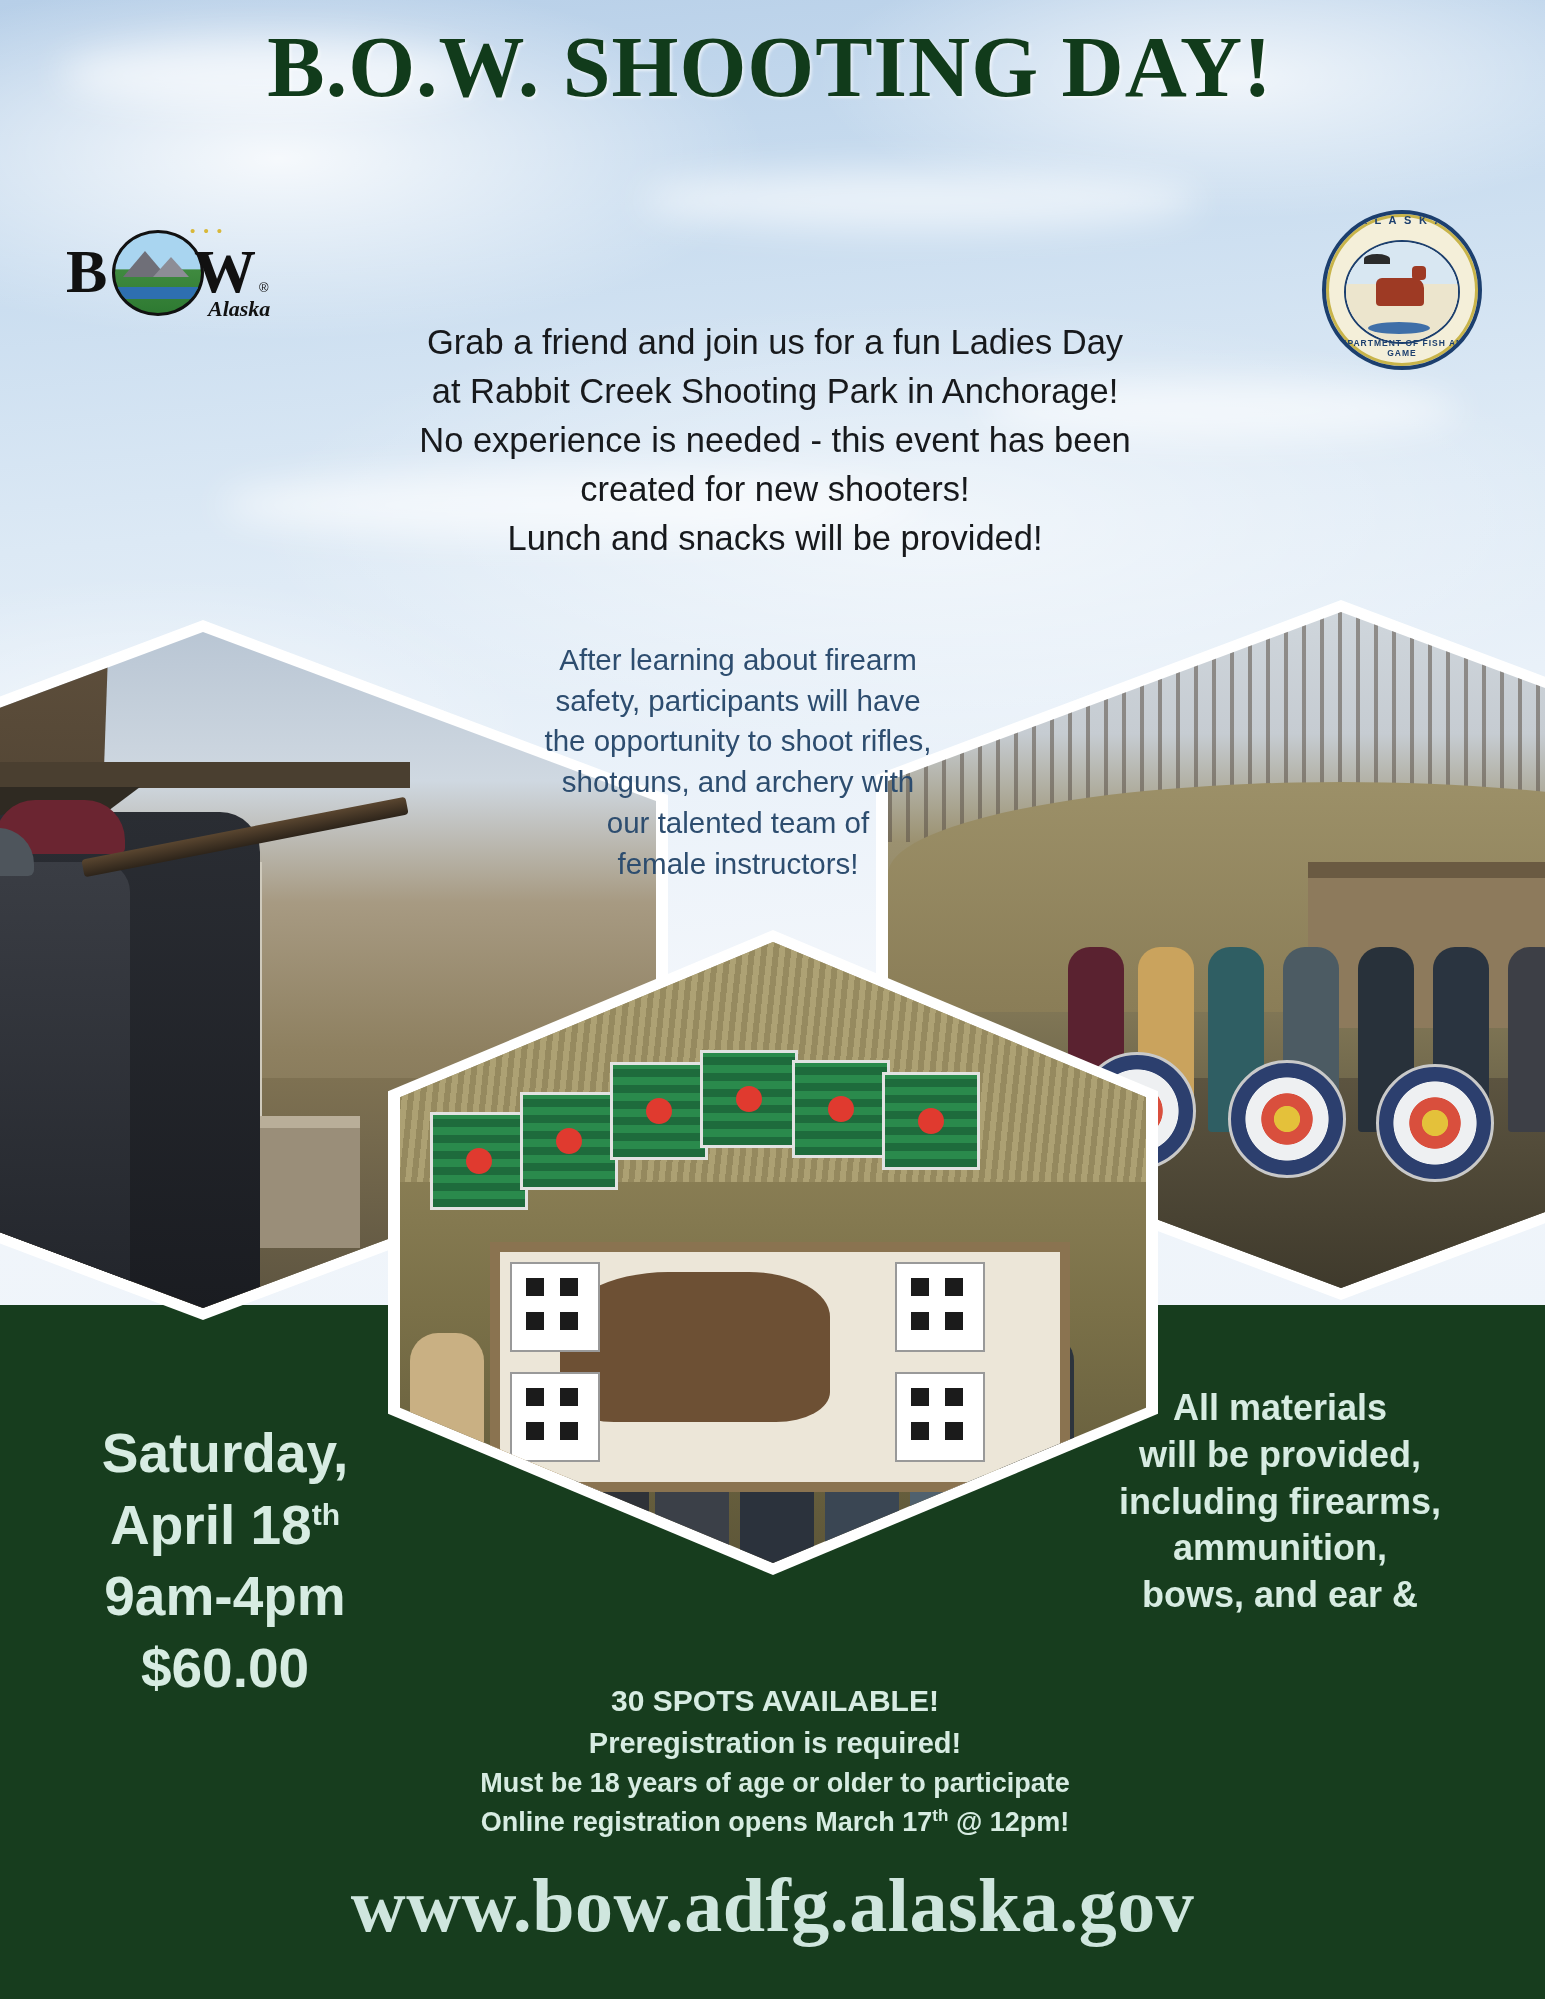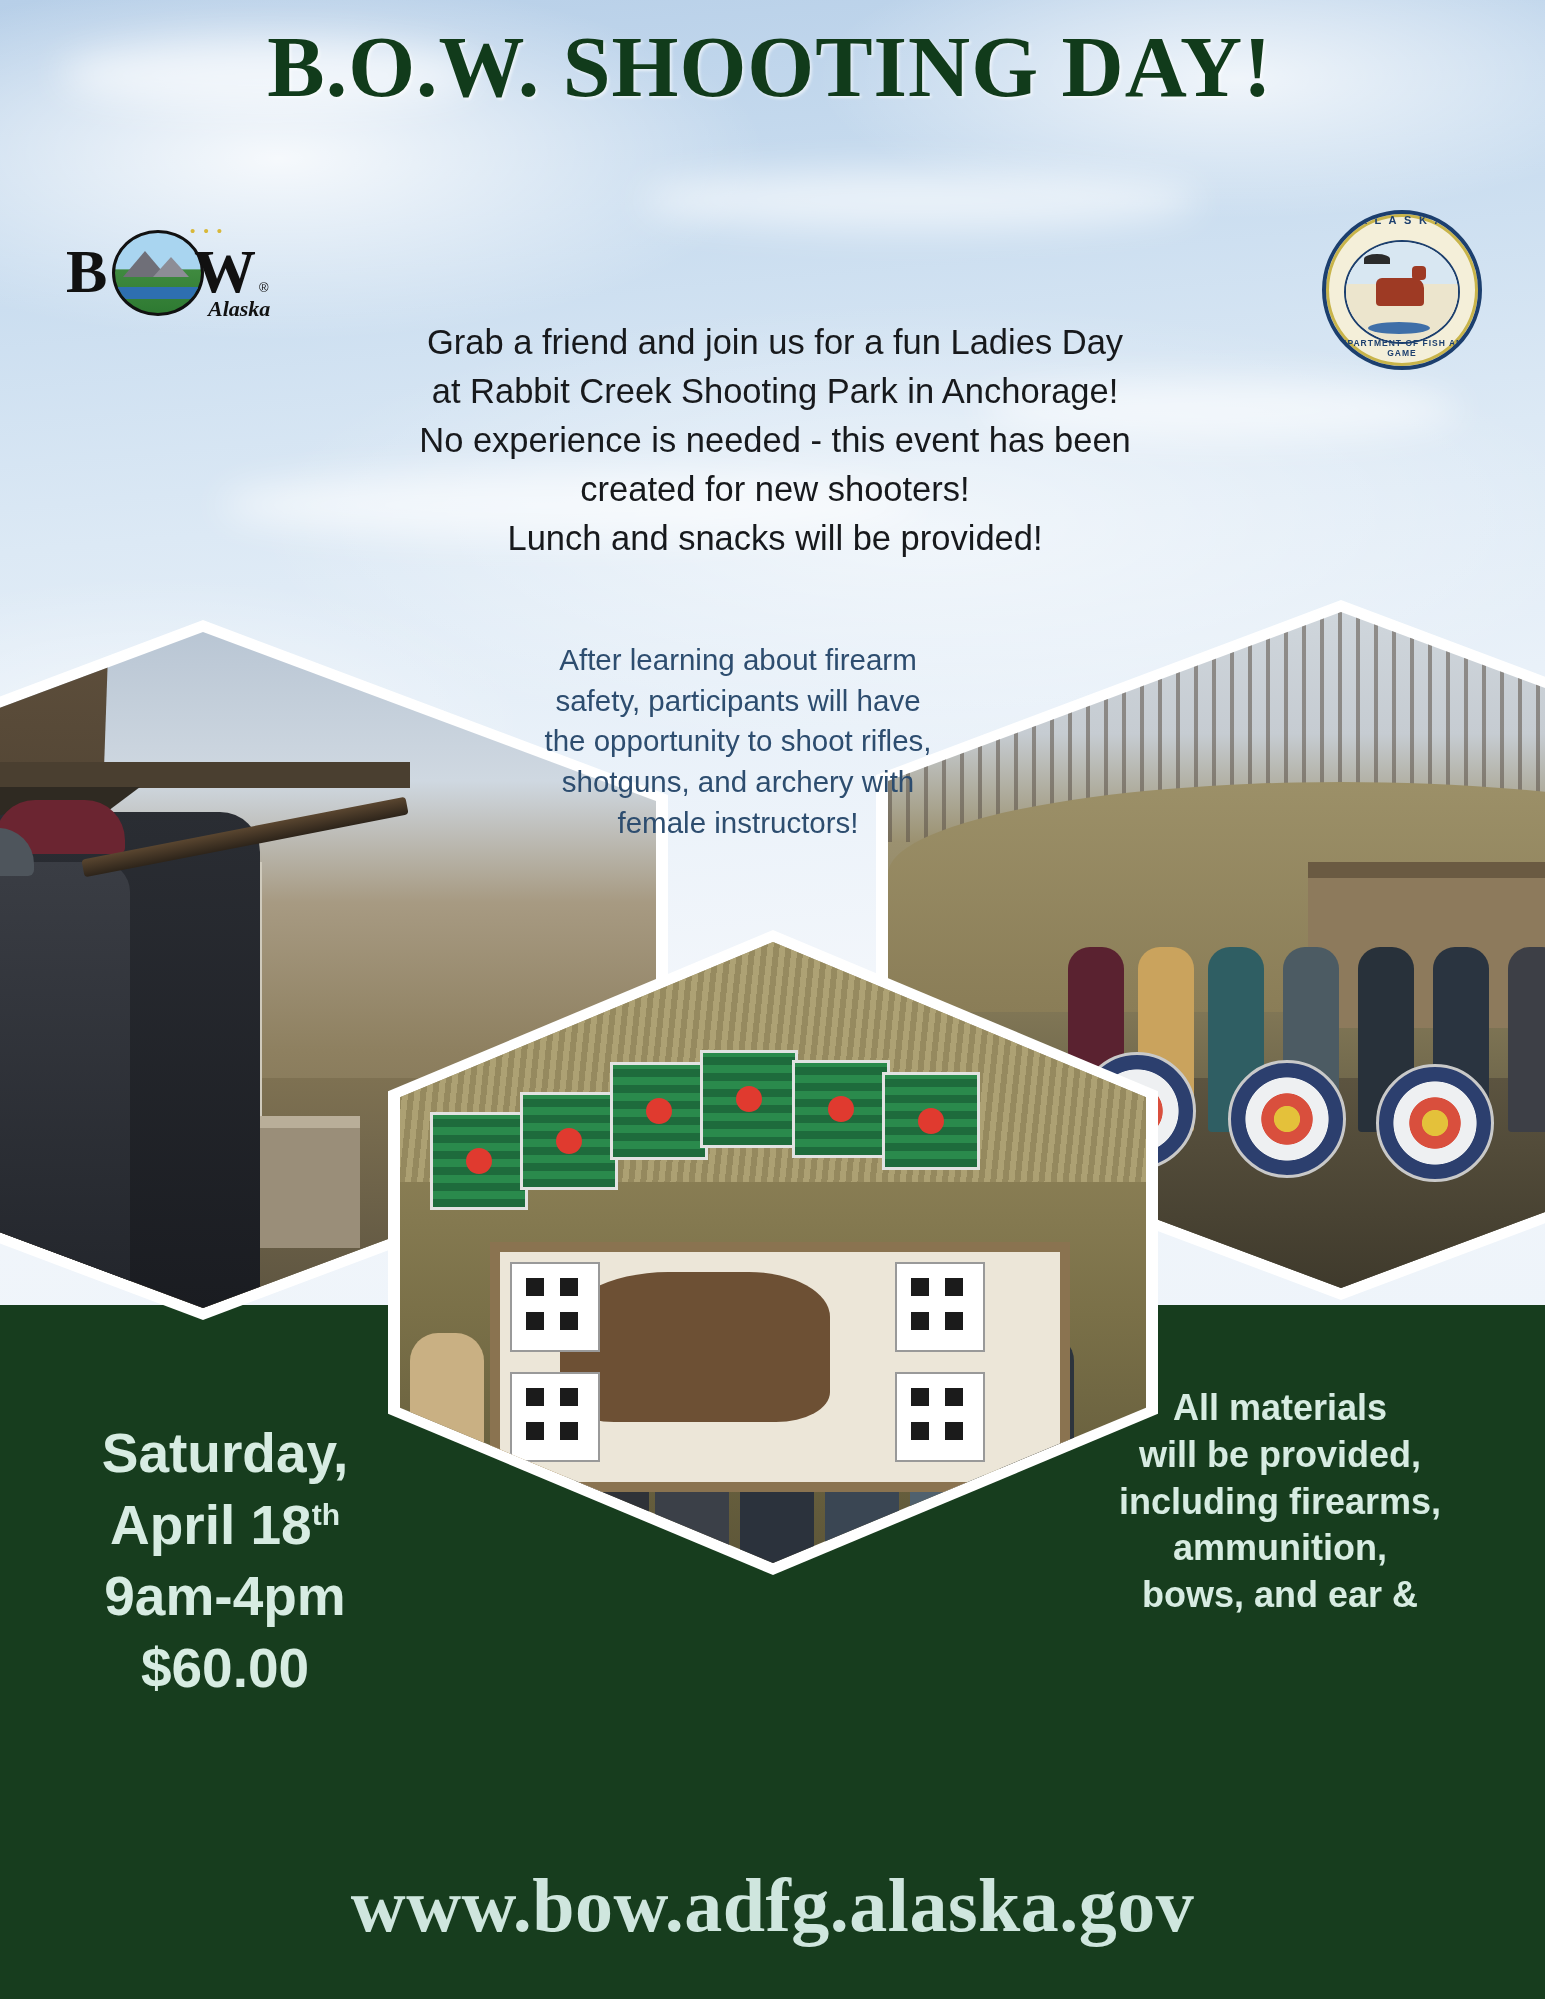--- a/index.html
+++ b/index.html
@@ -541,20 +541,21 @@
       <div class="target" style="left:340px; top:448px;"></div>
       <div class="target" style="left:488px; top:452px;"></div>
     </div>
   </div>
 
   <div class="mid-text">
     <div>After learning about firearm</div>
     <div>safety, participants will have</div>
     <div>the opportunity to shoot rifles,</div>
     <div>shotguns, and archery with</div>
+    <div>our talented team of</div>
     <div>female instructors!</div>
   </div>
 
   <div class="hex-frame" id="hex-center-frame"></div>
   <div class="hex" id="hex-center">
     <div class="photoC">
       <div class="grass"></div>
       <div class="ppl" style="left:10px;  background:#c9b083;"></div>
       <div class="ppl" style="left:90px;  background:#caa878;"></div>
       <div class="ppl" style="left:175px; background:#2f3238;"></div>
@@ -620,16 +621,24 @@
   </div>
 
   <div class="materials">
     <div>All materials</div>
     <div>will be provided,</div>
     <div>including firearms,</div>
     <div>ammunition,</div>
     <div>bows, and ear &amp;</div>
   </div>
 
+  <div class="notes">
+    <div class="n1">30 SPOTS AVAILABLE!</div>
+    <div class="n2">Preregistration is required!</div>
+    <div class="n3">Must be 18 years of age or older to participate</div>
+    <div class="n4">
+      <span>Online registration opens March 17</span><sup>th</sup><span> @ 12pm!</span>
+    </div>
+  </div>
 
   <div class="website">www.bow.adfg.alaska.gov</div>
 
 </div>
 
 </body></html>

